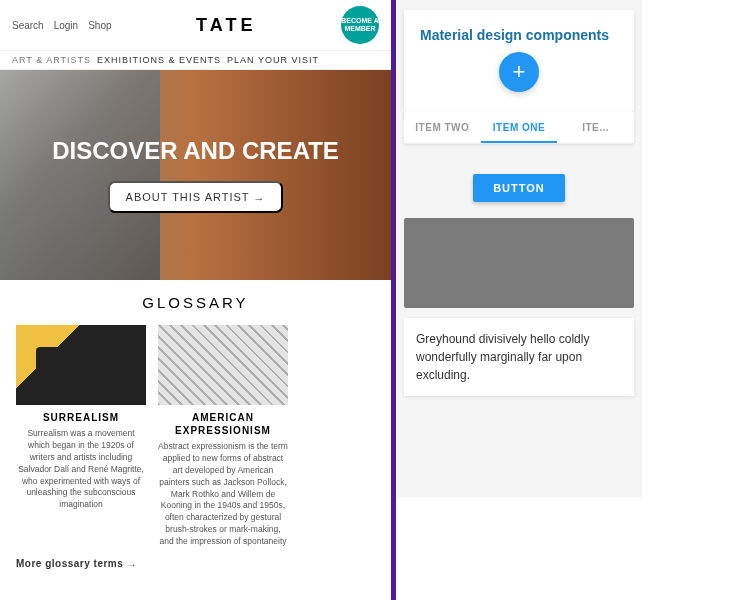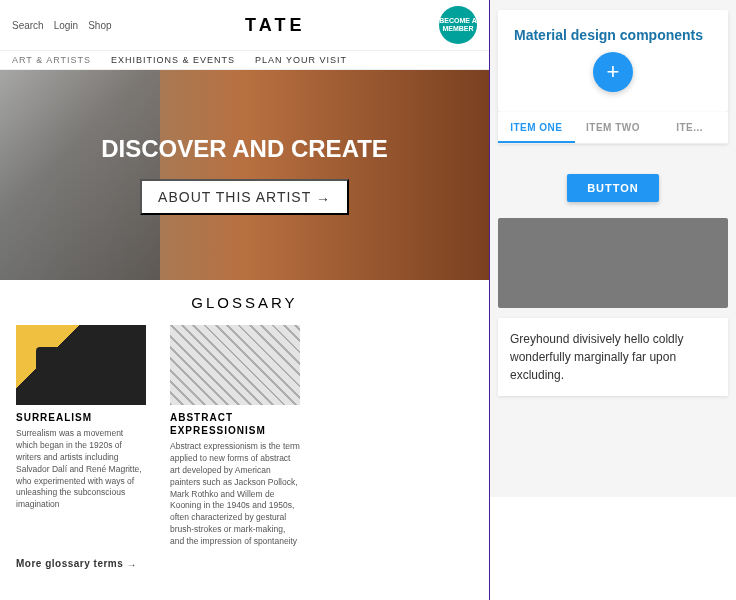--- a/index.html
+++ b/index.html
@@ -7,25 +7,25 @@
       width: 736px;
       height: 600px;
       overflow: hidden;
       font-family: Arial, sans-serif;
       display: flex;
       background: #fff;
     }
 
     
     .left-panel {
-      width: 490px;
+      width: 396px;
       height: 600px;
       overflow: hidden;
       flex-shrink: 0;
-      border-right: 1px solid #4c1d95;
+      border-right: 5px solid #4c1d95;
     }
 
     
     .tate-header {
       background: #fff;
       padding: 6px 12px;
       display: flex;
       align-items: center;
       justify-content: space-between;
       border-bottom: 1px solid #eee;
@@ -53,21 +53,21 @@
       align-items: center;
       justify-content: center;
       font-size: 7px;
       font-weight: bold;
       text-align: center;
       line-height: 1.2;
     }
     .tate-nav-main {
       background: #fff;
       display: flex;
-      gap: 20px;
+      gap: 6px;
       padding: 4px 12px;
       font-size: 9px;
       letter-spacing: 1px;
       color: #333;
       border-bottom: 1px solid #eee;
     }
     .tate-nav-main span:first-child {
       color: #777;
     }
 
@@ -99,43 +99,45 @@
     .hero-title {
       font-size: 24px;
       font-weight: bold;
       line-height: 1.2;
       margin-bottom: 16px;
     }
     .hero-btn {
       background: #fff;
       color: #333;
       padding: 8px 16px;
-      font-size: 14px;
+      font-size: 11px;
       display: inline-flex;
       align-items: center;
       gap: 6px;
       letter-spacing: 1px;
+      border-radius: 7px;
     }
 
     
     .tate-glossary {
       padding: 14px 16px 10px;
       background: #fff;
     }
     .glossary-title {
       text-align: center;
       font-size: 15px;
       letter-spacing: 3px;
       font-weight: normal;
       margin-bottom: 14px;
     }
     .glossary-grid {
       display: grid;
       grid-template-columns: 130px 130px 1fr;
-      gap: 24px;
+      gap: 12px;
+      text-align: center;
     }
     .glossary-col1, .glossary-col2, .glossary-col3 { }
     .glossary-img-placeholder {
       width: 100%;
       height: 80px;
       margin-bottom: 6px;
     }
     .img-surrealism {
       background: linear-gradient(135deg, #f0c040 30%, #222 30%);
       position: relative;
@@ -349,40 +351,40 @@
 
       <div class="glossary-col1">
         <div class="glossary-img-placeholder img-surrealism"></div>
         <div class="glossary-term">SURREALISM</div>
         <div class="glossary-desc">Surrealism was a movement which began in the 1920s of writers and artists including Salvador Dalí and René Magritte, who experimented with ways of unleashing the subconscious imagination</div>
       </div>
 
 
       <div class="glossary-col3">
         <div class="glossary-img-placeholder img-abstract"></div>
-        <div class="glossary-term">ABSTRACT EXPRESSIONISM</div>
+        <div class="glossary-term">AMERICAN EXPRESSIONISM</div>
         <div class="glossary-desc">Abstract expressionism is the term applied to new forms of abstract art developed by American painters such as Jackson Pollock, Mark Rothko and Willem de Kooning in the 1940s and 1950s, often characterized by gestural brush-strokes or mark-making, and the impression of spontaneity</div>
       </div>
     </div>
     <div class="more-link">More glossary terms →</div>
   </div>
 
 </div>
 
 <div class="right-panel">
 
   <div class="material-card">
     <div class="material-card-title">Material design components</div>
     <div class="fab-button">+</div>
   </div>
 
   <div class="tabs-container">
     <div class="tabs-bar">
+      <div class="tab-item">ITEM TWO</div>
       <div class="tab-item active">ITEM ONE</div>
-      <div class="tab-item">ITEM TWO</div>
       <div class="tab-item">ITE...</div>
     </div>
   </div>
 
   <div class="right-spacer"></div>
 
   <div class="button-section">
     <button class="material-button">BUTTON</button>
   </div>
 

